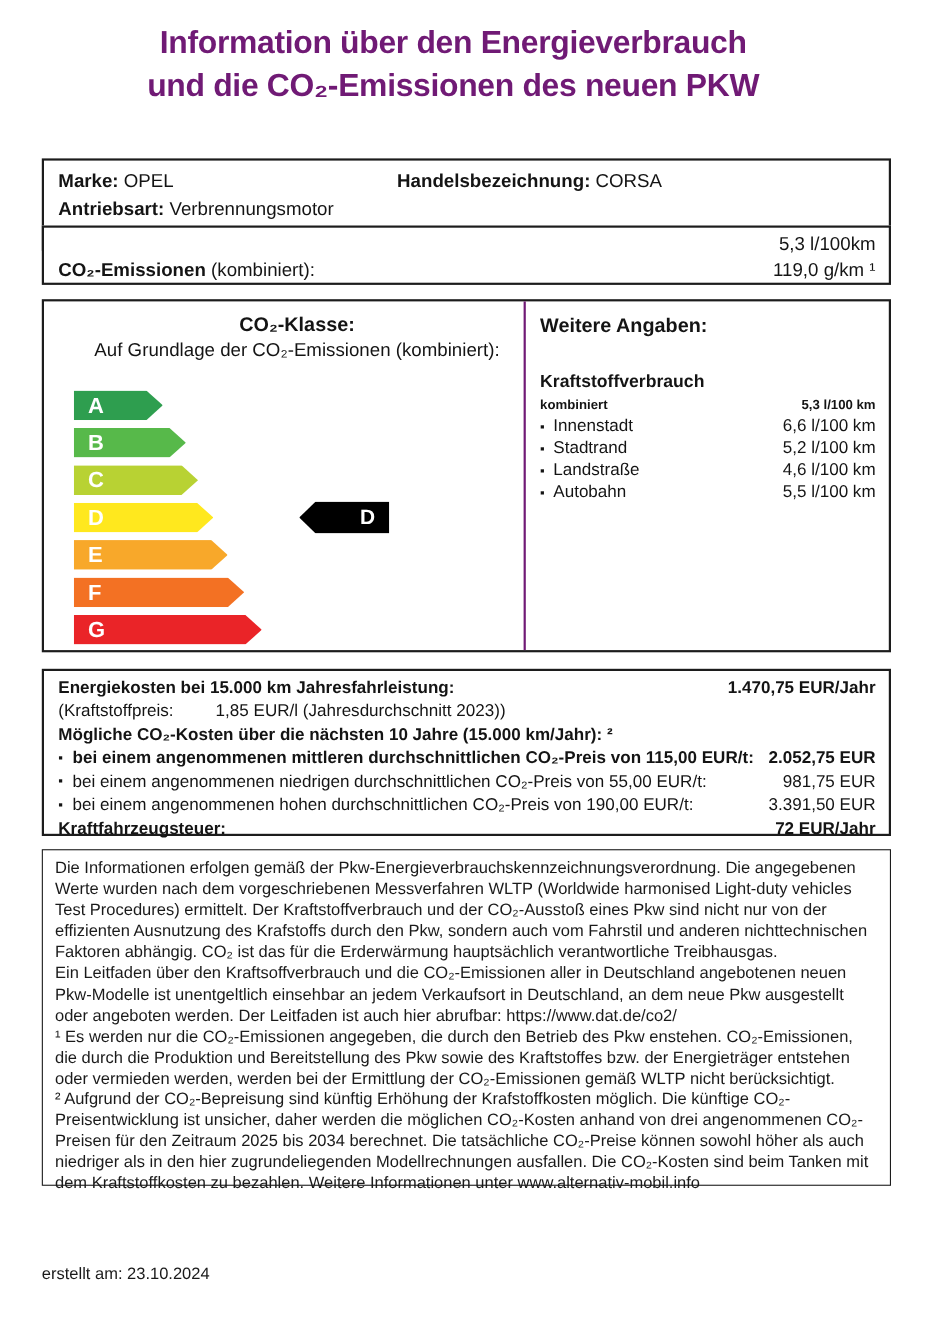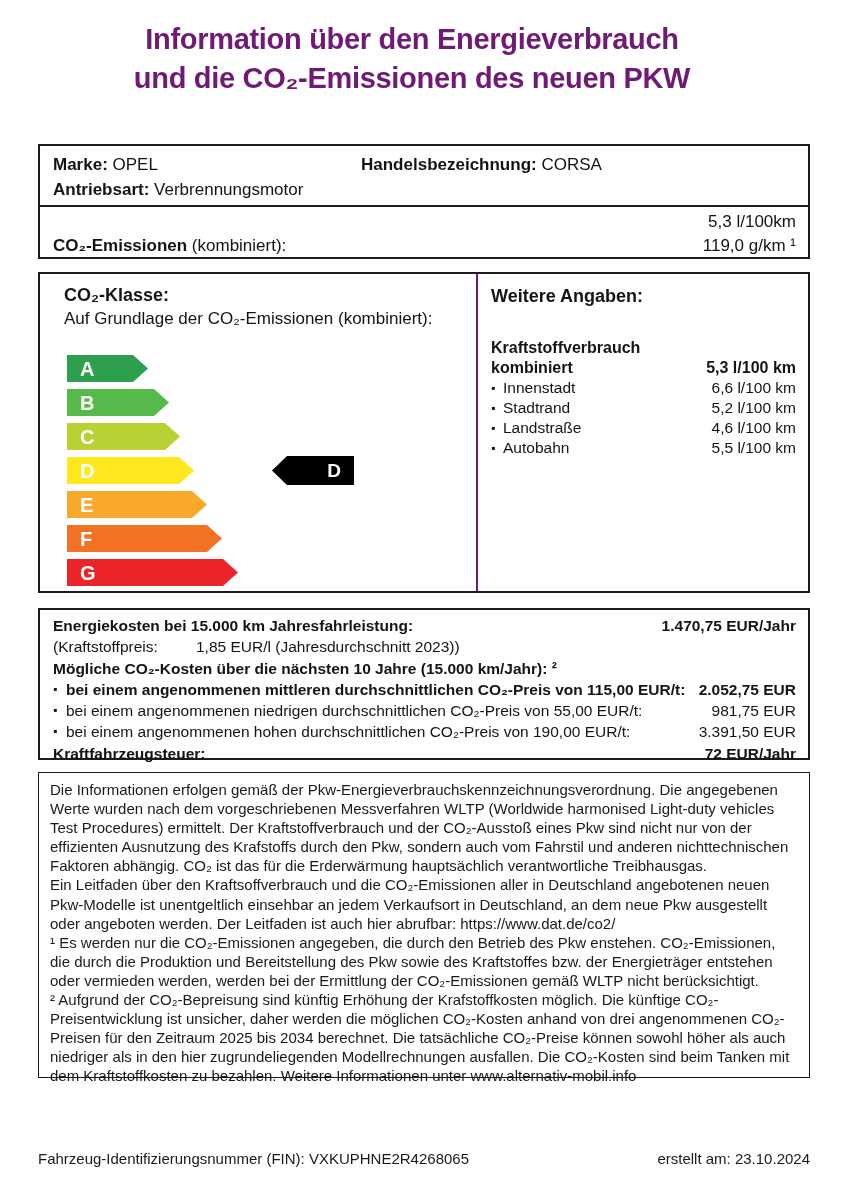--- a/index.html
+++ b/index.html
@@ -20,41 +20,41 @@
   
   .box1 { top:112px; height:84px; padding:6px 12px 0 13px; font-size:17px;margin-top:32px; }
   .vrow { position:relative; line-height:25px; white-space:nowrap; }
   .vcol2 { position:absolute; left:308px; }
   
   .box2 { top:205px; height:54px; padding:3px 12px 0 13px; font-size:17px; }
   .crow { display:flex; line-height:24px; white-space:nowrap; }
   .cval { margin-left:auto; }
   
   .box3 { top:272px; height:321px; display:flex; }
-  .box3-left { position:relative; width:436px; padding:10px 0 0 24px; }
+  .box3-left { position:relative; width:436px; padding:10px 0 0 24px;text-align:center; }
   .co2-heading { font-size:18px; font-weight:700; line-height:23px; }
   .co2-sub { font-size:17px; line-height:23px; }
   .scale { position:absolute; left:27px; top:81px; width:470px; }
   .scale-row { position:relative; height:27px; margin-bottom:7px; }
   .class-arrow {
     height:100%; display:flex; align-items:center;
     clip-path:polygon(0 0, calc(100% - 15px) 0, 100% 50%, calc(100% - 15px) 100%, 0 100%);
   }
   .arrow-letter { color:#fff; font-weight:700; font-size:20px; padding-left:13px; line-height:1; }
   .rating-marker {
     position:absolute; left:205px; top:-1px; width:82px; height:29px; background:#000;
     display:flex; align-items:center; justify-content:flex-end;
     clip-path:polygon(15px 0, 100% 0, 100% 100%, 15px 100%, 0 50%);
   }
   .marker-letter { color:#fff; font-weight:700; font-size:19px; padding-right:13px; line-height:1; }
   .box3-right { flex:1; border-left:2px solid #701a75; padding:11px 12px 0 13px; }
   .wa-heading { font-size:18px; font-weight:700; line-height:23px; margin-bottom:29px; }
   .wa-sub { font-size:16px; font-weight:700; line-height:21px; }
   .wa-row { display:flex; font-size:15.5px; line-height:20px; white-space:nowrap; }
-  .wa-row.bold { font-weight:700; font-size:16px;gap:48px; }
+  .wa-row.bold { font-weight:700; font-size:12px;gap:48px; }
   .wa-bullet { width:12px; font-size:12px; }
   .wa-val { margin-left:auto; }
   
   .box4 { top:608px; height:152px; padding:5px 12px 0 13px; }
   .cost-row { position:relative; display:flex; font-size:15.5px; line-height:21.3px; white-space:nowrap; }
   .cost-row.bold { font-weight:700; }
   .cost-bullet { width:13px; font-size:12px; }
   .cost-label2 { position:absolute; left:143px; }
   .cost-val { margin-left:auto; }
   
@@ -209,15 +209,14 @@
   </div>
 
 <div class="box box5" id="fineprint">
     <p class="fineprint-para">Die Informationen erfolgen gemäß der Pkw-Energieverbrauchskennzeichnungsverordnung. Die angegebenen Werte wurden nach dem vorgeschriebenen Messverfahren WLTP (Worldwide harmonised Light-duty vehicles Test Procedures) ermittelt. Der Kraftstoffverbrauch und der CO₂-Ausstoß eines Pkw sind nicht nur von der effizienten Ausnutzung des Krafstoffs durch den Pkw, sondern auch vom Fahrstil und anderen nichttechnischen Faktoren abhängig. CO₂ ist das für die Erderwärmung hauptsächlich verantwortliche Treibhausgas.</p>
     <p class="fineprint-para">Ein Leitfaden über den Kraftsoffverbrauch und die CO₂-Emissionen aller in Deutschland angebotenen neuen Pkw-Modelle ist unentgeltlich einsehbar an jedem Verkaufsort in Deutschland, an dem neue Pkw ausgestellt oder angeboten werden. Der Leitfaden ist auch hier abrufbar: https://www.dat.de/co2/</p>
     <p class="fineprint-para">¹ Es werden nur die CO₂-Emissionen angegeben, die durch den Betrieb des Pkw enstehen. CO₂-Emissionen, die durch die Produktion und Bereitstellung des Pkw sowie des Kraftstoffes bzw. der Energieträger entstehen oder vermieden werden, werden bei der Ermittlung der CO₂-Emissionen gemäß WLTP nicht berücksichtigt.</p>
     <p class="fineprint-para">² Aufgrund der CO₂-Bepreisung sind künftig Erhöhung der Krafstoffkosten möglich. Die künftige CO₂-Preisentwicklung ist unsicher, daher werden die möglichen CO₂-Kosten anhand von drei angenommenen CO₂-Preisen für den Zeitraum 2025 bis 2034 berechnet. Die tatsächliche CO₂-Preise können sowohl höher als auch niedriger als in den hier zugrundeliegenden Modellrechnungen ausfallen. Die CO₂-Kosten sind beim Tanken mit dem Kraftstoffkosten zu bezahlen. Weitere Informationen unter www.alternativ-mobil.info</p>
   </div>
 
 <div class="footer">
-  <span>Fahrzeug-Identifizierungsnummer (FIN): VXKUPHNE2R4268065</span>
   <span>erstellt am: 23.10.2024</span>
 </div>
 
 </body></html>

